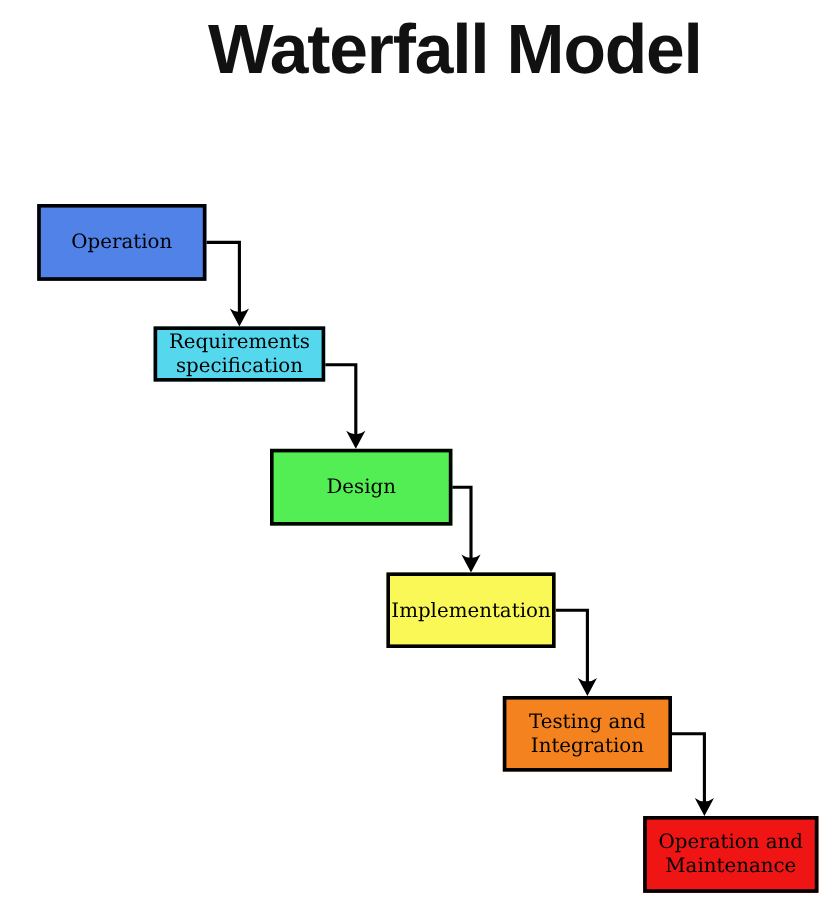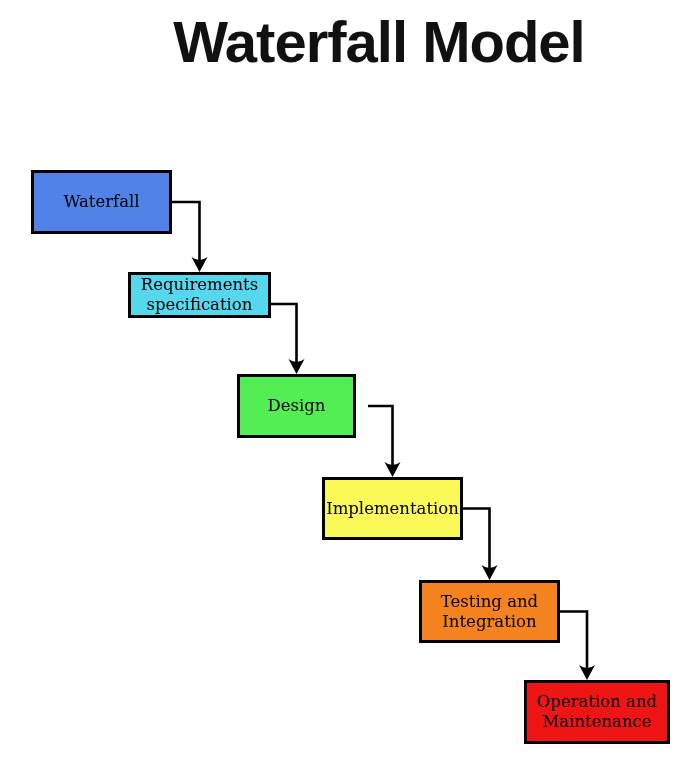--- a/index.html
+++ b/index.html
@@ -65,36 +65,36 @@
       <path d="M 296.5 374 L 288.5 359 Q 296.5 365 304.5 359 Z" fill="#000000"></path>
       <path d="M 368 406 L 392.5 406 L 392.5 468" fill="none" stroke="#000000" stroke-width="2.6"></path>
       <path d="M 392.5 477 L 384.5 462 Q 392.5 468 400.5 462 Z" fill="#000000"></path>
       <path d="M 463 508.5 L 489.5 508.5 L 489.5 571" fill="none" stroke="#000000" stroke-width="2.6"></path>
       <path d="M 489.5 580 L 481.5 565 Q 489.5 571 497.5 565 Z" fill="#000000"></path>
       <path d="M 560 611.5 L 587 611.5 L 587 671" fill="none" stroke="#000000" stroke-width="2.6"></path>
       <path d="M 587 680 L 579 665 Q 587 671 595 665 Z" fill="#000000"></path>
     </svg>
 
   <div class="phase" style="left: 31px; top: 170px; width: 141px; height: 64px; background-color: rgb(81, 130, 232);">
-    <span class="phase-label">Waterfall</span>
+    <span class="phase-label">Operation</span>
   </div>
 
   <div class="phase" style="left: 128px; top: 272px; width: 143px; height: 46px; background-color: rgb(85, 216, 238);">
     <span class="phase-label">Requirements specification</span>
   </div>
 
-  <div class="phase" style="left: 225px; top: 374px; width: 119px; height: 64px; background-color: rgb(83, 238, 83); margin-left: 12px;">
+  <div class="phase" style="left: 225px; top: 374px; width: 152px; height: 64px; background-color: rgb(83, 238, 83);">
     <span class="phase-label">Design</span>
   </div>
 
   <div class="phase" style="left: 419px; top: 580px; width: 141px; height: 63px; background-color: rgb(244, 131, 31);">
     <span class="phase-label">Testing and Integration</span>
   </div>
 
   <div class="phase" style="left: 322px; top: 477px; width: 141px; height: 63px; background-color: rgb(249, 248, 87);">
     <span class="phase-label">Implementation</span>
   </div>
 
-  <div class="phase" style="left: 524px; top: 680px; width: 146px; height: 64px; background-color: rgb(239, 21, 21);">
+  <div class="phase" style="left: 536px; top: 680px; width: 146px; height: 64px; background-color: rgb(239, 21, 21);">
     <span class="phase-label">Operation and Maintenance</span>
   </div>
 
 </div>
 
 </body></html>

